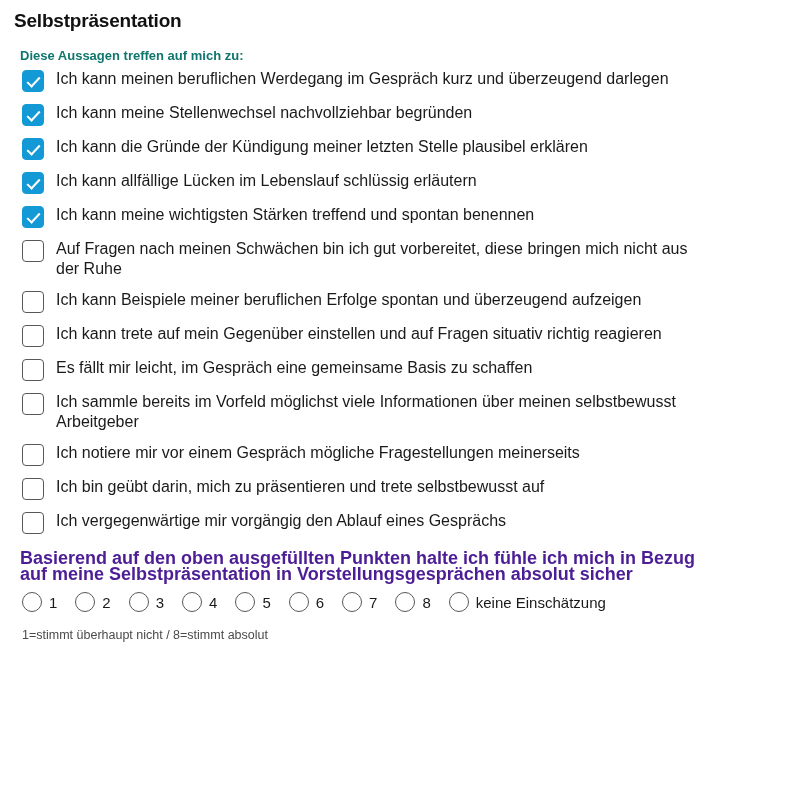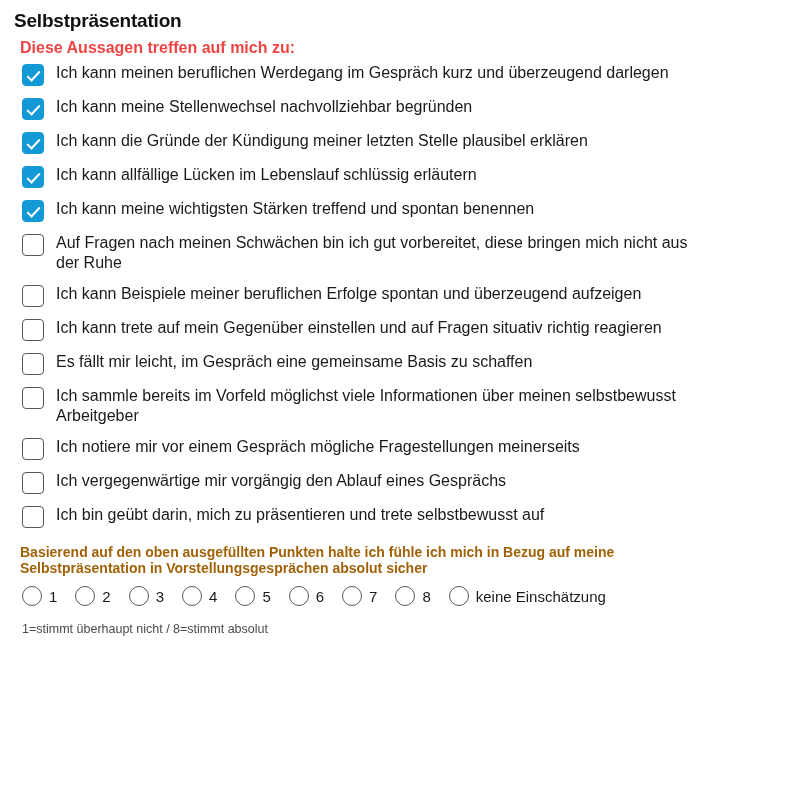--- a/index.html
+++ b/index.html
@@ -20,24 +20,24 @@
     width: 727px;
   }
   .section-title {
     font-size: 19px;
     font-weight: bold;
     letter-spacing: -0.2px;
     margin: 2px 0 6px 0;
     color: #111111;
   }
   .intro {
-    font-size: 16px;
+    font-size: 13px;
     font-weight: bold;
-    margin: 7px 0 6px 6px;
-    color: #ef4444;
+    margin: 16px 0 6px 6px;
+    color: #0f766e;
   }
   .checklist {
     margin: 0;
     padding: 0;
     list-style: none;
   }
   .check-row {
     display: flex;
     align-items: flex-start;
     margin-bottom: 11px;
@@ -74,26 +74,26 @@
     outline: 2px solid #139ad6;
     outline-offset: 2px;
   }
   .check-label {
     font-size: 16px;
     line-height: 20px;
     max-width: 720px;
     color: #1a1a1a;
   }
   .rating-question {
-    font-size: 14px;
+    font-size: 18px;
     font-weight: bold;
     line-height: 16px;
     margin: 16px 0 10px 6px;
     max-width: 690px;
-    color: #a16207;
+    color: #4c1d95;
   }
   .radio-row {
     display: flex;
     align-items: center;
     padding-left: 8px;
     margin-bottom: 8px;
   }
   .radio-item {
     display: flex;
     align-items: center;
@@ -167,26 +167,26 @@
       <li class="check-row">
         <span class="cb"></span>
         <span class="check-label">Ich sammle bereits im Vorfeld möglichst viele Informationen über meinen selbstbewusst Arbeitgeber</span>
       </li>
       <li class="check-row">
         <span class="cb"></span>
         <span class="check-label">Ich notiere mir vor einem Gespräch mögliche Fragestellungen meinerseits</span>
       </li>
       <li class="check-row">
         <span class="cb"></span>
+        <span class="check-label">Ich bin geübt darin, mich zu präsentieren und trete selbstbewusst auf</span>
+      </li>
+      <li class="check-row">
+        <span class="cb"></span>
         <span class="check-label">Ich vergegenwärtige mir vorgängig den Ablauf eines Gesprächs</span>
       </li>
-      <li class="check-row">
-        <span class="cb"></span>
-        <span class="check-label">Ich bin geübt darin, mich zu präsentieren und trete selbstbewusst auf</span>
-      </li>
     </ul>
 
   <div class="rating-question">Basierend auf den oben ausgefüllten Punkten halte ich fühle ich mich in Bezug auf meine Selbstpräsentation in Vorstellungsgesprächen absolut sicher</div>
 
   <div class="radio-row" id="radio-row">
       <span class="radio-item">
         <span class="radio"></span>
         <span class="radio-label">1</span>
       </span>
       <span class="radio-item">

